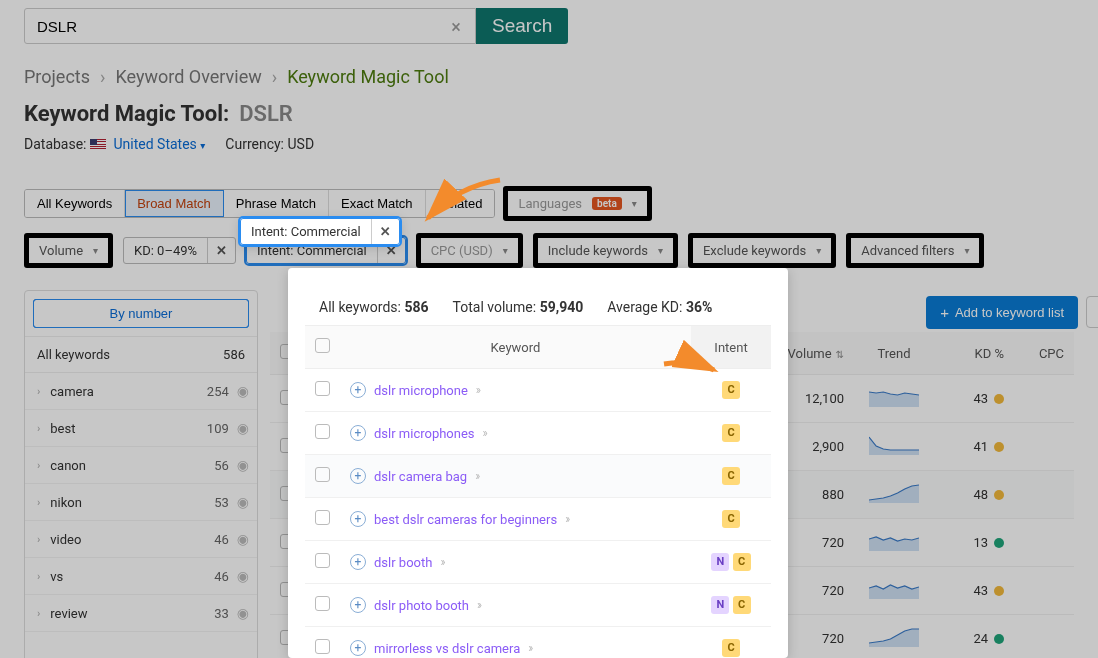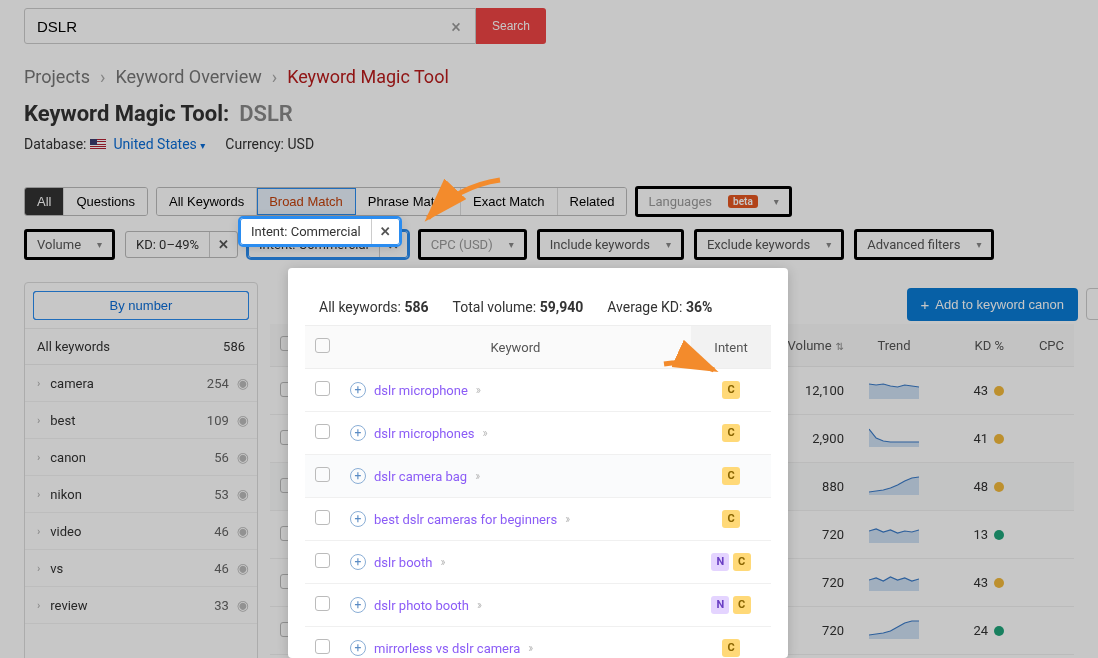--- a/index.html
+++ b/index.html
@@ -2,36 +2,36 @@
 <html><head>
 <meta charset="utf-8">
 <style>
 *{box-sizing:border-box;margin:0;padding:0}
 body{font-family:-apple-system,BlinkMacSystemFont,"Segoe UI",Roboto,Arial,sans-serif;font-size:14px;color:#333;background:#fff;position:relative;width:1098px;height:658px;overflow:hidden}
 .dim-overlay{position:absolute;inset:0;background:rgba(0,0,0,.22);z-index:50;pointer-events:none}
 .page{padding:0 24px}
 .search-row{display:flex;align-items:center;padding-top:8px}
 .search-input{flex:0 0 452px;height:36px;border:1px solid #ccc;border-radius:3px 0 0 3px;padding:0 36px 0 12px;font-size:15px;background:#fff}
 .search-clear{position:relative;margin-left:-30px;color:#999;font-size:18px;width:20px;text-align:center;cursor:pointer;z-index:2}
-.search-btn{height:36px;padding:0 16px;background:#ef4444;color:#fff;border:none;border-radius:0 3px 3px 0;font-size:12px;font-weight:500;cursor:pointer;margin-left:10px}
+.search-btn{height:36px;padding:0 16px;background:#0f766e;color:#fff;border:none;border-radius:0 3px 3px 0;font-size:19px;font-weight:500;cursor:pointer;margin-left:10px}
 .breadcrumb{display:flex;align-items:center;gap:10px;color:#777;font-size:18px;margin-top:22px}
 .breadcrumb .sep{color:#aaa}
 .page-title{font-size:22px;font-weight:700;margin-top:14px;display:flex;align-items:baseline;gap:10px}
 .page-title .kw{color:#888;font-weight:600}
 .db-row{margin-top:10px;font-size:14px;color:#333;display:flex;align-items:center;gap:20px}
 .db-row a{color:#0a6cd6;text-decoration:none}
 .flag{display:inline-block;width:16px;height:11px;background:linear-gradient(to bottom,#b22234 0 8%,#fff 8% 16%,#b22234 16% 24%,#fff 24% 32%,#b22234 32% 40%,#fff 40% 48%,#b22234 48% 56%,#fff 56% 64%,#b22234 64% 72%,#fff 72% 80%,#b22234 80% 88%,#fff 88% 100%);position:relative;margin-right:4px;vertical-align:-1px}
 .flag::before{content:"";position:absolute;top:0;left:0;width:7px;height:6px;background:#3c3b6e}
 .toolbar{margin-top:34px;display:flex;align-items:center;gap:8px;flex-wrap:wrap}
 .seg{display:flex;border:1px solid #bbb;border-radius:3px;overflow:hidden}
 .seg button{background:#fff;border:none;padding:6px 12px;font-size:13px;cursor:pointer;border-right:1px solid #ddd}
 .seg button:last-child{border-right:none}
 .seg button.active{background:#e8f1fb;color:#c2410c;outline:1.5px solid #2a8cf0;outline-offset:-1.5px;position:relative;z-index:1}
 .seg button.negative{background:#333;color:#fff}
-.pill{display:inline-flex;align-items:center;gap:16px;border:3px solid #000000;border-radius:3px;padding:5px 10px;font-size:13px;background:#fff;cursor:pointer;color:#555}
+.pill{display:inline-flex;align-items:center;gap:10px;border:5px solid #000000;border-radius:3px;padding:5px 10px;font-size:13px;background:#fff;cursor:pointer;color:#555}
 .pill .caret{font-size:10px;color:#888}
 .pill.muted{color:#999}
 .badge-beta{background:#e55721;color:#fff;font-size:10px;padding:1px 5px;border-radius:3px;font-weight:600}
 .filters-row{margin-top:12px;display:flex;align-items:center;gap:10px;flex-wrap:wrap}
 .chip{display:inline-flex;align-items:center;border:1px solid #bbb;border-radius:3px;font-size:13px;background:#fff;overflow:hidden}
 .chip span{padding:5px 10px}
 .chip .x{border-left:1px solid #ccc;padding:5px 8px;cursor:pointer;font-weight:700;color:#555}
 .chip.highlight{outline:2px solid #2a8cf0;outline-offset:0;border-color:#2a8cf0}
 .content{display:flex;margin-top:22px;gap:12px}
 .sidebar{width:234px;border:1px solid #ddd;border-radius:4px;overflow:hidden;font-size:13px}
@@ -84,42 +84,38 @@
     <input class="search-input" value="DSLR" style="">
     <span class="search-clear">×</span>
     <button class="search-btn">Search</button>
   </div>
 
   <div class="breadcrumb">
     <span>Projects</span>
     <span class="sep">›</span>
     <span>Keyword Overview</span>
     <span class="sep">›</span>
-    <span style="color:#b91c1c">Keyword Magic Tool</span>
+    <span style="color:#4d7c0f">Keyword Magic Tool</span>
   </div>
 
   <div class="page-title">
     <span>Keyword Magic Tool:</span>
     <span class="kw">DSLR</span>
   </div>
 
   <div class="db-row">
     <span>
       <span>Database:</span>
       <span class="flag"></span>
       <a href="#"><span>United States</span> <span style="font-size:10px">▾</span></a>
     </span>
     <span>Currency: USD</span>
   </div>
 
   <div class="toolbar">
-    <div class="seg">
-      <button class="negative">All</button>
-      <button>Questions</button>
-    </div>
     <div class="seg">
       <button>All Keywords</button>
       <button class="active">Broad Match</button>
       <button>Phrase Match</button>
       <button>Exact Match</button>
       <button>Related</button>
     </div>
     <div class="pill muted">
       <span>Languages</span>
       <span class="badge-beta">beta</span>
@@ -209,21 +205,21 @@
             <span class="name">review</span>
             <span class="cnt">33</span>
             <span class="eye">◉</span>
           </div>
         </div>
     </div>
 
     <div class="main">
       <button class="add-btn">
           <span style="font-size:15px">+</span>
-          <span>Add to keyword canon</span>
+          <span>Add to keyword list</span>
         </button>
       <div class="refresh-btn"></div>
       <div class="stats-bar" style="visibility:hidden;height:42px"></div>
       <table class="tbl">
         <thead>
             <tr>
           <th style="width:28px"><span class="cb"></span></th>
           <th>Keyword</th>
           <th class="center" style="width:70px">Intent</th>
           <th class="right" style="width:90px"><span>Volume</span><span class="sort-icon">⇅</span></th>

